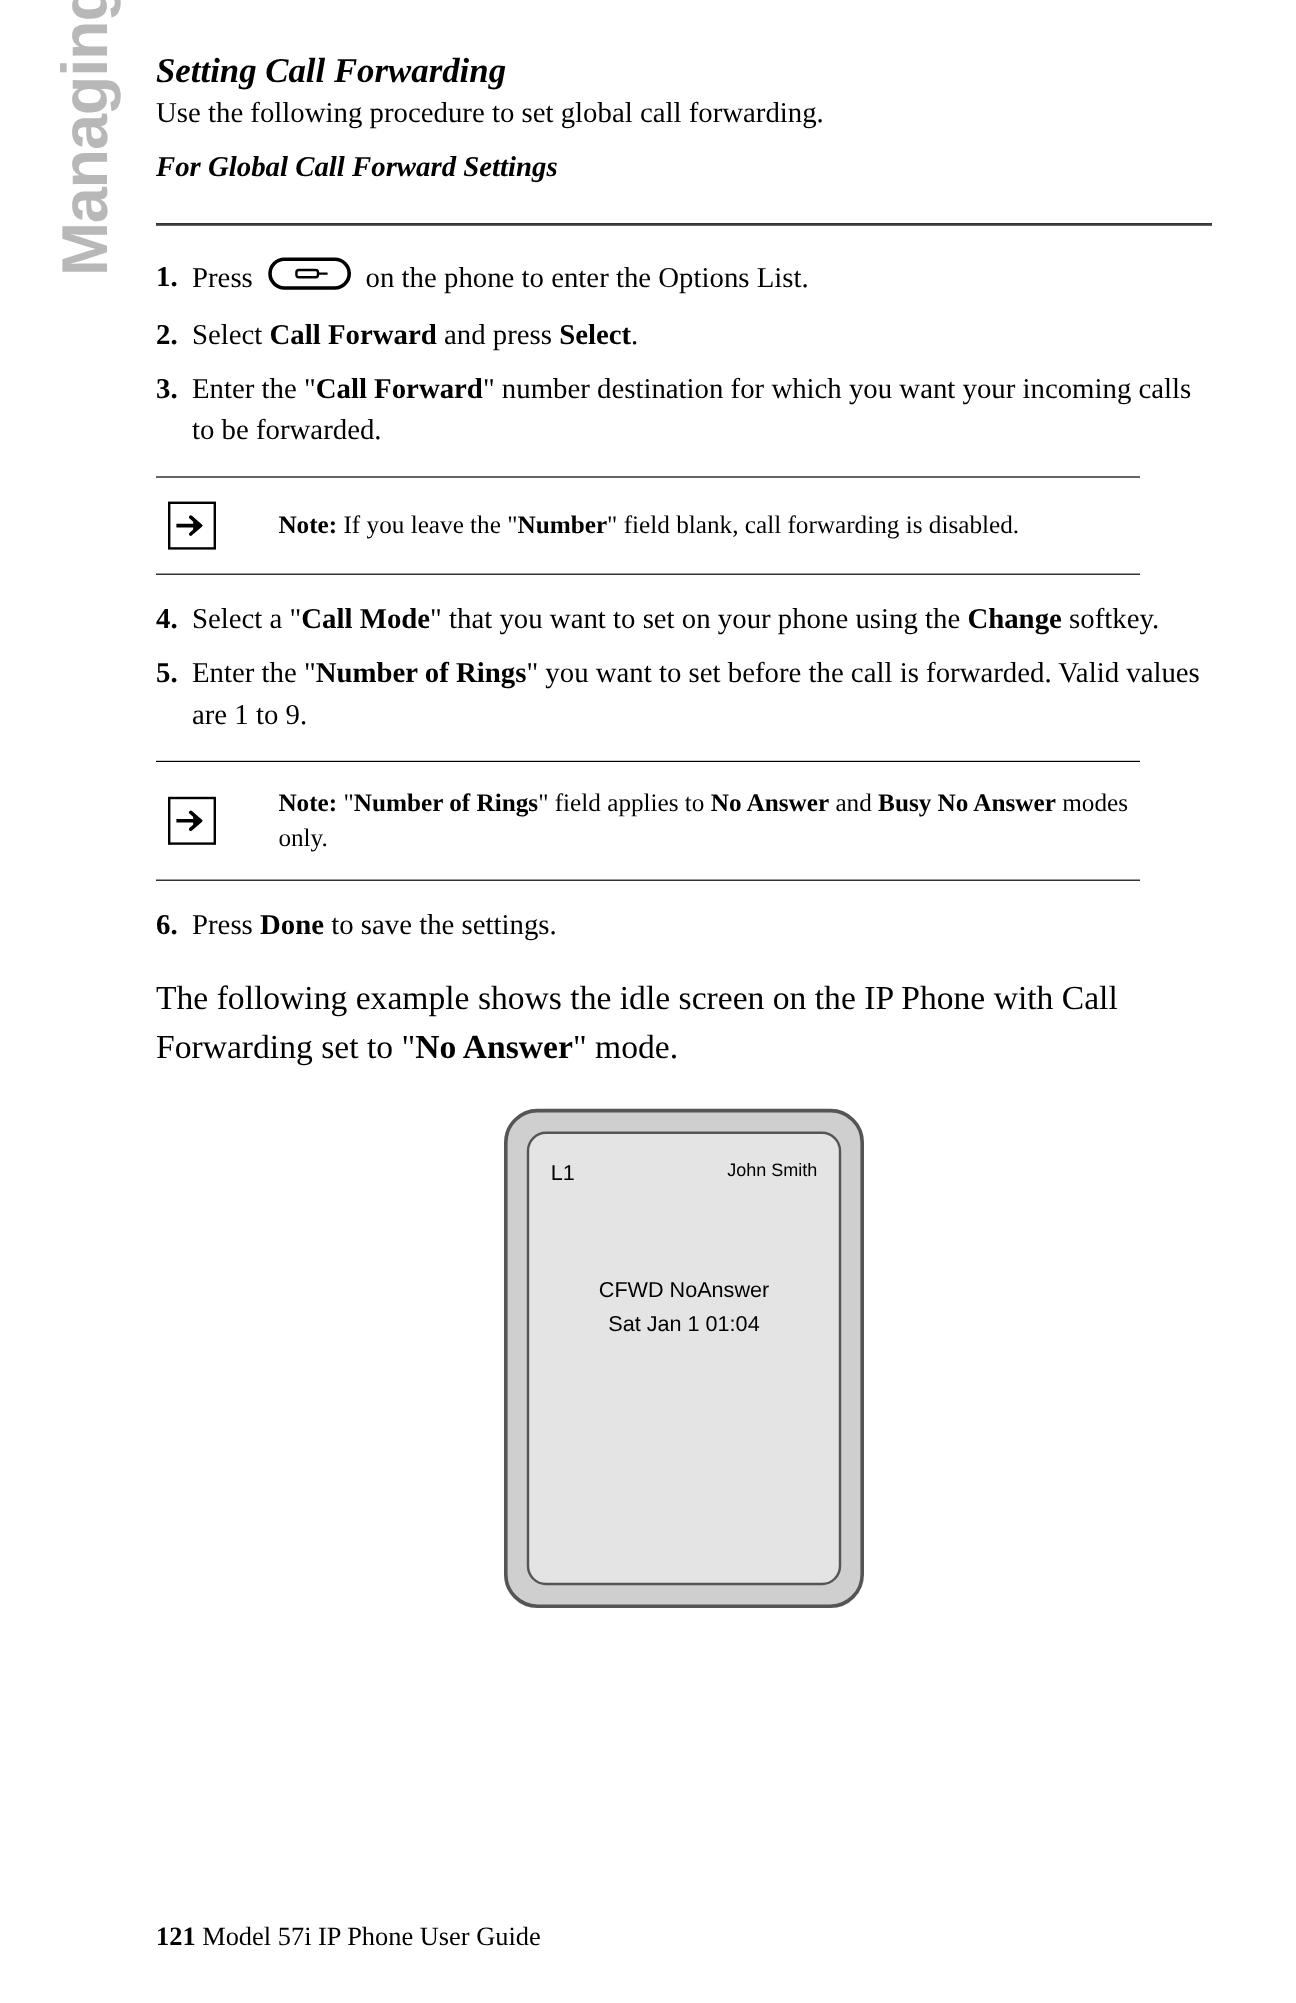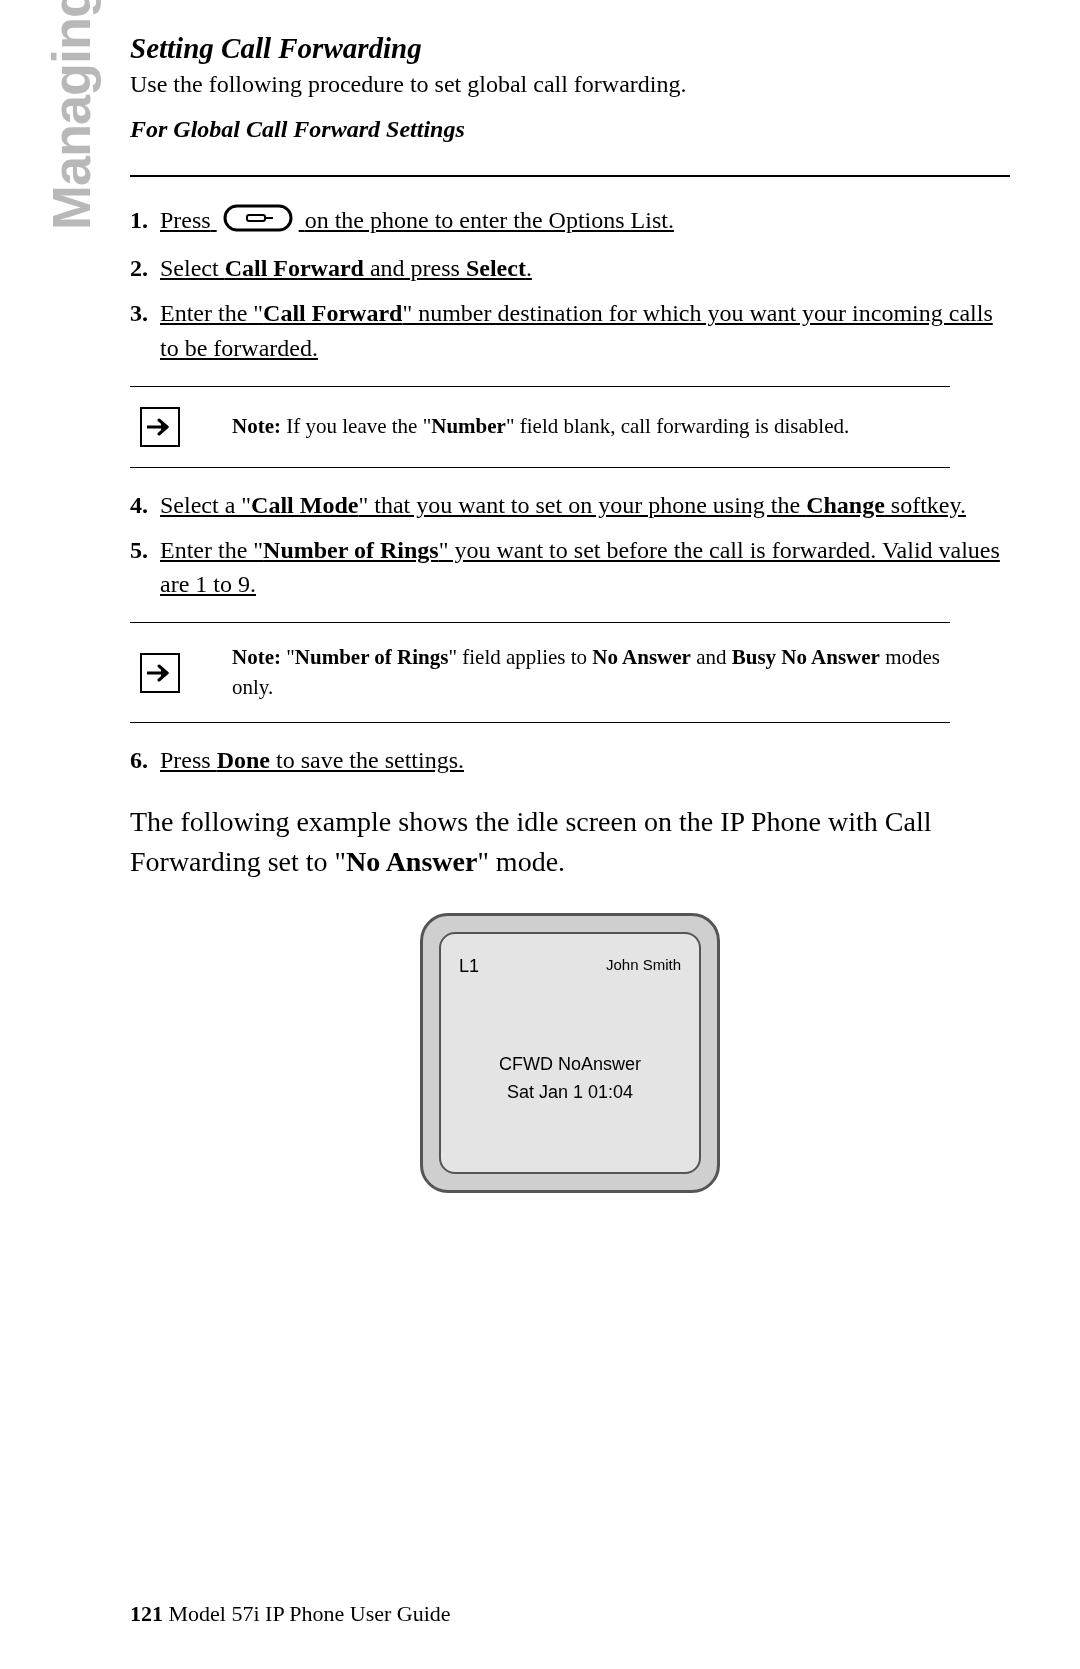--- a/index.html
+++ b/index.html
@@ -20,21 +20,21 @@
     font-family: Arial, Helvetica, sans-serif;
     font-weight: bold;
     font-size: 54px;
     color: #b8b8b8;
     white-space: nowrap;
     letter-spacing: -1px;
   }
   .content {
     position: absolute;
     left: 130px;
-    top: 32px;
+    top: 43px;
     width: 880px;
   }
   .h-section {
     font-style: italic;
     font-weight: bold;
     font-size: 29px;
     margin-bottom: 6px;
   }
   .intro {
     font-size: 24px;
@@ -69,21 +69,21 @@
     display: flex;
     font-size: 24px;
     line-height: 1.45;
     margin-bottom: 10px;
   }
   .step-num {
     font-weight: bold;
     width: 30px;
     flex-shrink: 0;
   }
-  .step-body { flex: 1; text-decoration: underline; }
+  .step-body { flex: 1; }
   .inline-key {
     display: inline-block;
     vertical-align: middle;
     margin: 0 6px;
   }
   .note-box {
     margin: 20px 0 20px 0;
     width: 820px;
   }
   .note-rule {
@@ -116,21 +116,21 @@
     font-size: 28px;
     line-height: 1.45;
     margin-top: 24px;
   }
   .phone-fig {
     margin: 30px auto 0 auto;
     width: 300px;
   }
   .phone-outer {
     width: 300px;
-    height: 280px;
+    height: 416px;
     border: 3px solid #555;
     border-radius: 28px;
     background: #cfcfcf;
     padding: 16px;
   }
   .phone-inner {
     width: 100%;
     height: 100%;
     border: 2px solid #555;
     border-radius: 16px;

